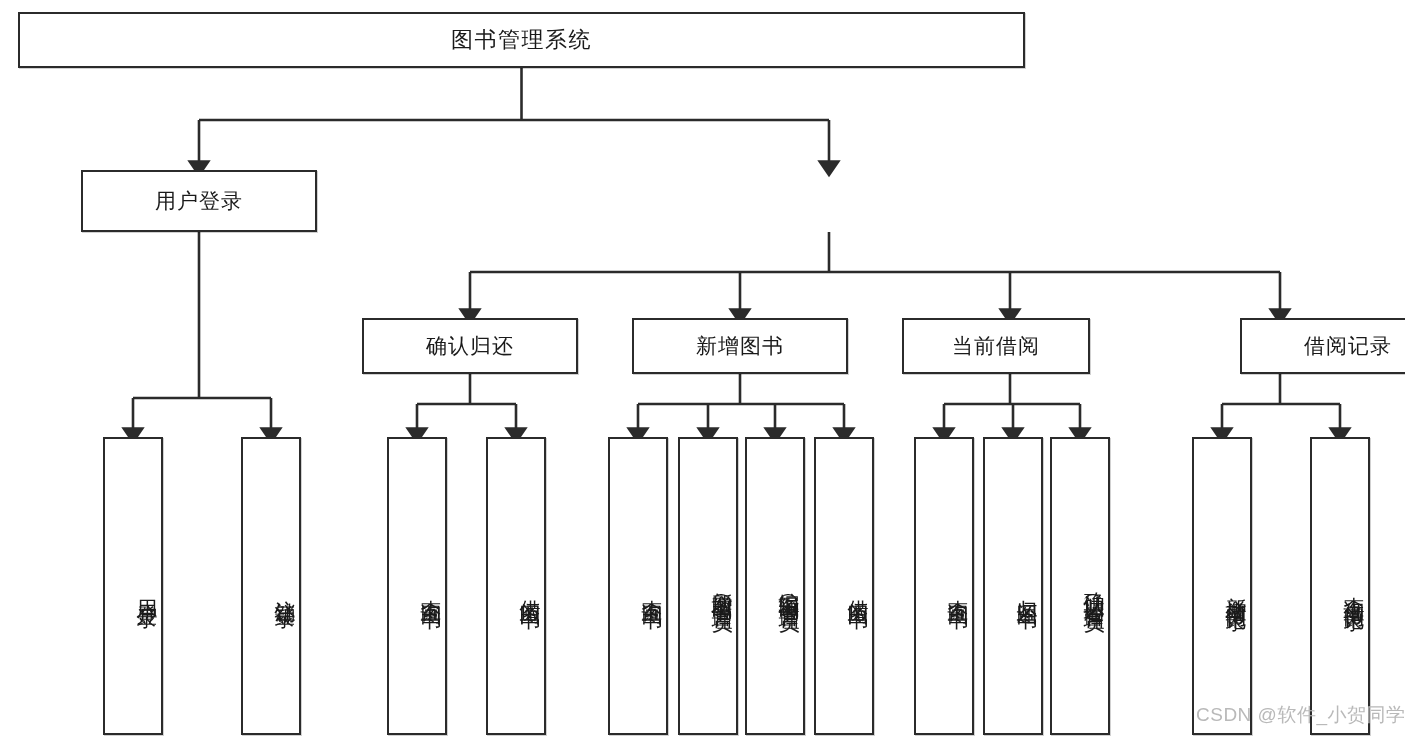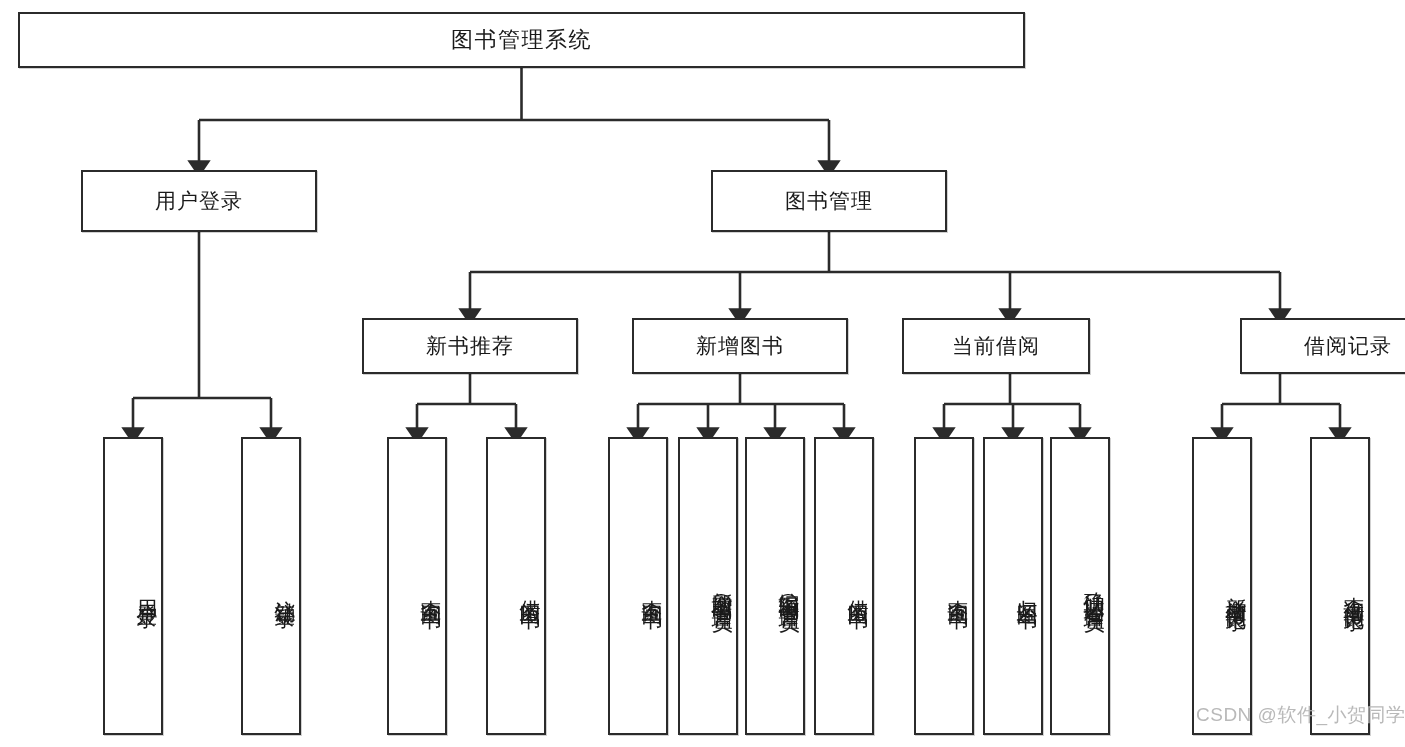--- a/index.html
+++ b/index.html
@@ -118,26 +118,23 @@
       </g>
   </svg>
 
   <div class="node root" style="left: 18px; top: 12px; width: 1007px; height: 56px;">
     <span>图书管理系统</span>
   </div>
 
   <div class="node horiz" style="left: 81px; top: 170px; width: 236px; height: 62px;">
     <span>用户登录</span>
   </div>
-  <div class="node horiz" style="left: 711px; top: 170px; width: 236px; height: 62px;">
-    <span>图书管理</span>
-  </div>
 
   <div class="node horiz" style="left: 362px; top: 318px; width: 216px; height: 56px;">
-    <span>新书推荐</span>
+    <span>确认归还</span>
   </div>
   <div class="node horiz" style="left: 632px; top: 318px; width: 216px; height: 56px;">
     <span>新增图书</span>
   </div>
   <div class="node horiz" style="left: 902px; top: 318px; width: 188px; height: 56px;">
     <span>当前借阅</span>
   </div>
   <div class="node horiz" style="left: 1240px; top: 318px; width: 216px; height: 56px;">
     <span>借阅记录</span>
   </div>

